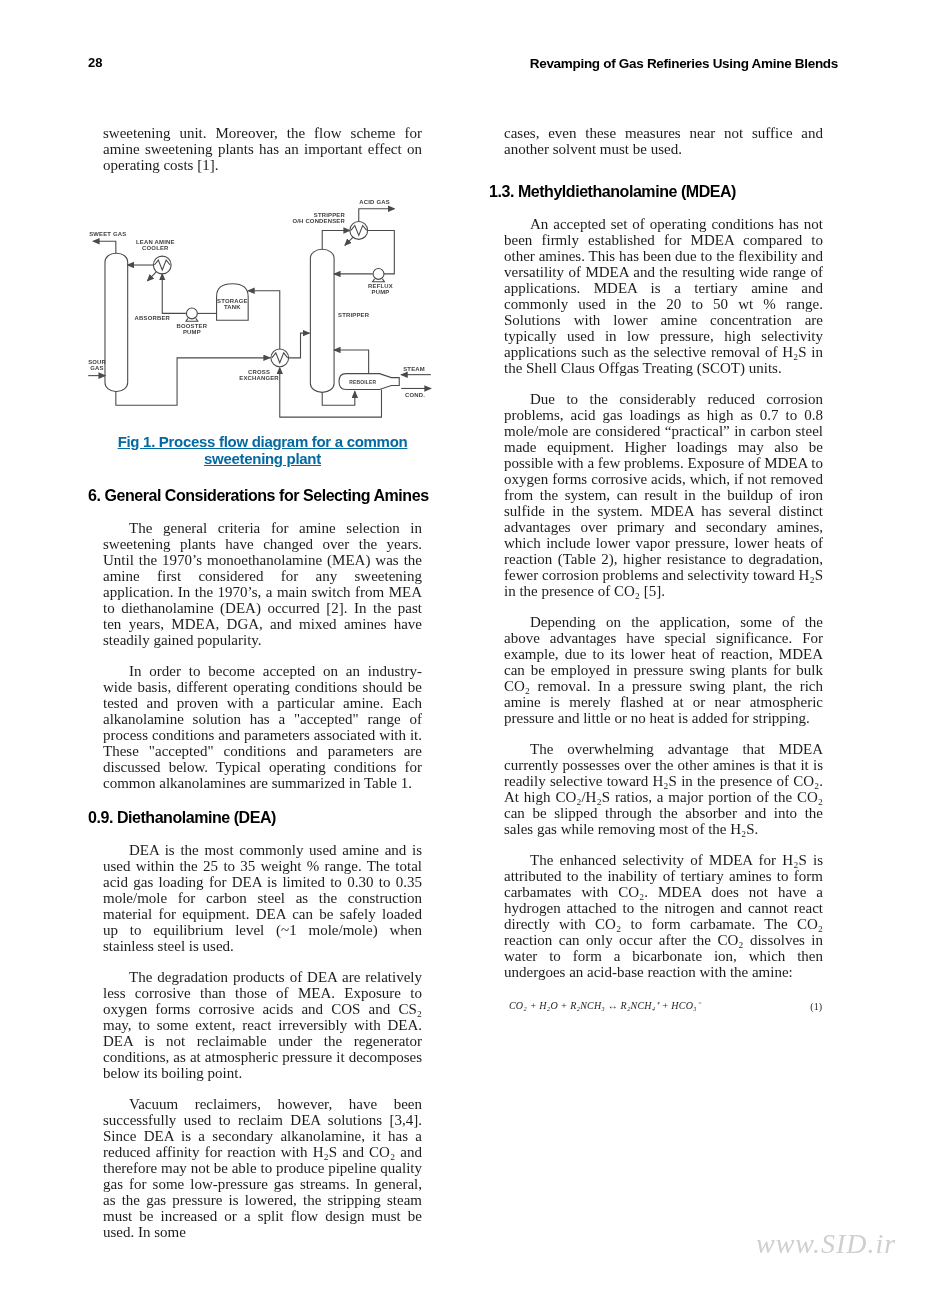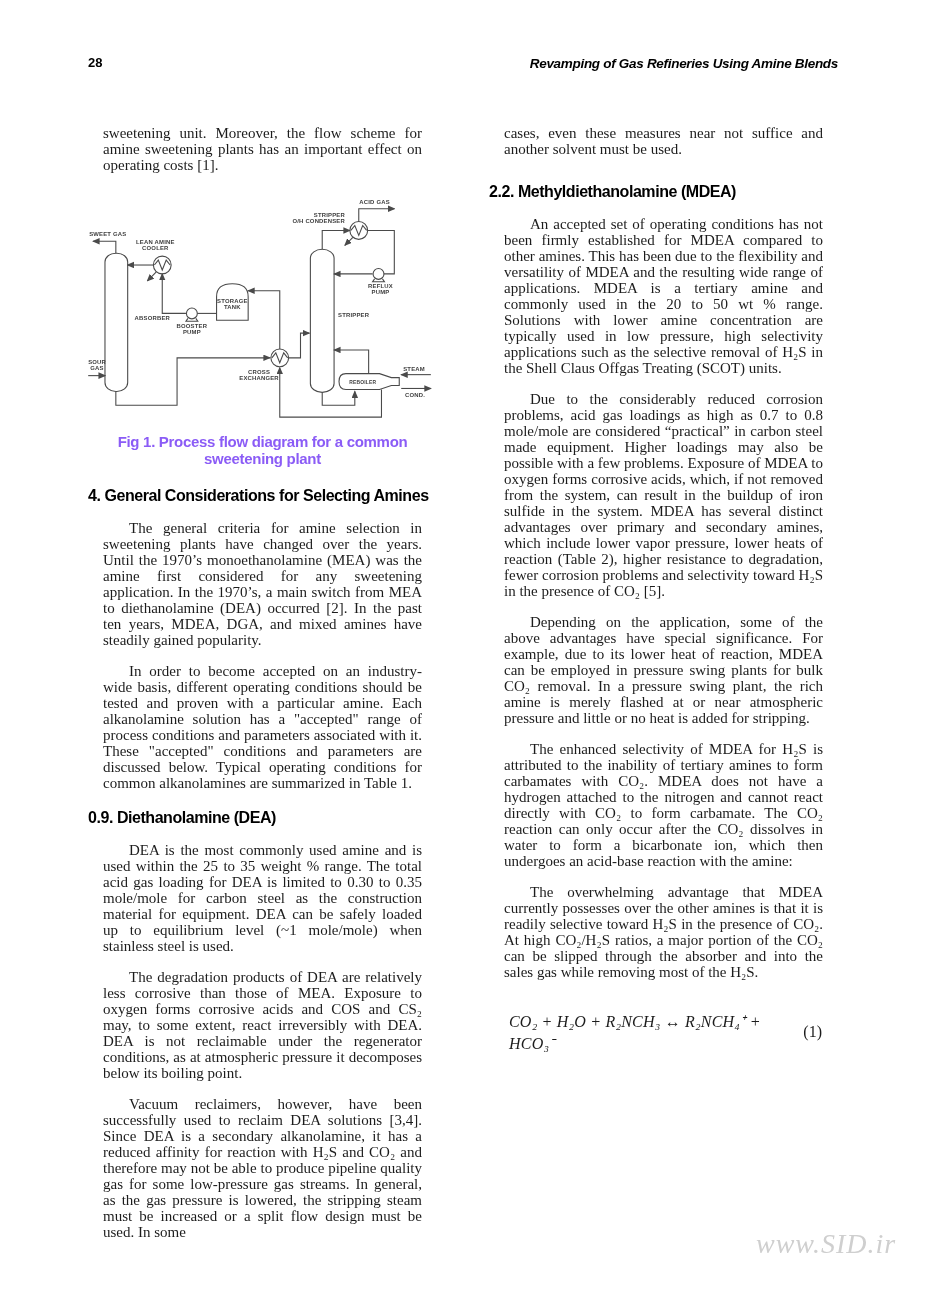--- a/index.html
+++ b/index.html
@@ -17,21 +17,21 @@
     position:absolute;left:756px;top:1228px;
     font-family:"Liberation Serif", serif;font-style:italic;
     font-size:28px;color:#cfcfcf;letter-spacing:1px;
   }
   .page-num{
     position:absolute;left:88px;top:55px;z-index:2;
     font-family:"Liberation Sans", sans-serif;font-weight:700;font-size:13px;color:#000000;
   }
   .running-title{
     position:absolute;right:87px;top:56px;z-index:2;
-    font-family:"Liberation Sans", sans-serif;font-weight:700;font-style:italic;
+    font-family:"Liberation Sans", sans-serif;font-weight:700;
     font-size:13.5px;color:#000;letter-spacing:-0.3px;
   }
   .columns{
     position:absolute;left:88px;top:110px;width:750px;
     display:flex;gap:52px;
   }
   .col{width:349px;}
   .col p{
     margin:15px;text-align:justify;
     font-size:15px;line-height:16px;text-indent:26px;
@@ -42,32 +42,32 @@
     font-size:16px;letter-spacing:-0.45px;
     margin:20px 0 6px 0;
   }
   h3{margin:18px 0 5px 0;}
   h3.mt-lg{margin-top:26px;}
   .figure{margin:12px 0 2px 0;}
   .figure svg{display:block;margin-left:-3px;}
   .fig-caption{
     width:320px;margin:8px auto 16px auto;text-align:center;
     font-family:"Liberation Sans", sans-serif;font-weight:700;
-    font-size:15px;line-height:17px;color:#8b5cf6;letter-spacing:-0.3px;
+    font-size:15px;line-height:17px;color:#0369a1;letter-spacing:-0.3px;text-decoration:underline;
   }
   .diagram-line{stroke:#4a4a4a;stroke-width:1.1;fill:none;}
   .dlbl{
     font-family:"Liberation Sans", sans-serif;font-weight:700;
     font-size:6px;fill:#3e3e3e;letter-spacing:0.2px;
   }
   .dlbl-sm{font-size:5px;}
   .equation{
-    display:flex;justify-content:space-between;align-items:center;
-    margin:30px 0 24px 0;padding:0 16px 0 20px;
-    font-size:16px;
+    display:flex;justify-content:space-between;align-items:flex-end;
+    margin:18px 0 24px 0;padding:0 16px 0 20px;
+    font-size:10px;
   }
   .formula{font-style:italic;letter-spacing:0.2px;}
   .eq-num{font-style:normal;}
 </style>
 </head>
 <body>
 
 <div class="page">
 
   <div class="page-num">28</div>
@@ -141,39 +141,39 @@
           <text class="dlbl" x="293" y="16" text-anchor="middle">ACID GAS</text>
           <text class="dlbl" x="299" y="101" text-anchor="middle">REFLUX</text>
           <text class="dlbl" x="299" y="107" text-anchor="middle">PUMP</text>
           <text class="dlbl dlbl-sm" x="281" y="198" text-anchor="middle">REBOILER</text>
           <text class="dlbl" x="333" y="185" text-anchor="middle">STEAM</text>
           <text class="dlbl" x="334" y="212" text-anchor="middle">COND.</text>
         </svg>
         <div class="fig-caption">Fig 1. Process flow diagram for a common sweetening plant</div>
       </div>
 
-      <h2>4. General Considerations for Selecting Amines</h2>
+      <h2>6. General Considerations for Selecting Amines</h2>
       <p>The general criteria for amine selection in sweetening plants have changed over the years. Until the 1970’s monoethanolamine (MEA) was the amine first considered for any sweetening application. In the 1970’s, a main switch from MEA to diethanolamine (DEA) occurred [2]. In the past ten years, MDEA, DGA, and mixed amines have steadily gained popularity.</p>
       <p>In order to become accepted on an industry-wide basis, different operating conditions should be tested and proven with a particular amine. Each alkanolamine solution has a "accepted" range of process conditions and parameters associated with it. These "accepted" conditions and parameters are discussed below. Typical operating conditions for common alkanolamines are summarized in Table 1.</p>
 
       <h3>0.9. Diethanolamine (DEA)</h3>
       <p>DEA is the most commonly used amine and is used within the 25 to 35 weight % range. The total acid gas loading for DEA is limited to 0.30 to 0.35 mole/mole for carbon steel as the construction material for equipment. DEA can be safely loaded up to equilibrium level (~1 mole/mole) when stainless steel is used.</p>
       <p>The degradation products of DEA are relatively less corrosive than those of MEA. Exposure to oxygen forms corrosive acids and COS and CS₂ may, to some extent, react irreversibly with DEA. DEA is not reclaimable under the regenerator conditions, as at atmospheric pressure it decomposes below its boiling point.</p>
       <p>Vacuum reclaimers, however, have been successfully used to reclaim DEA solutions [3,4]. Since DEA is a secondary alkanolamine, it has a reduced affinity for reaction with H₂S and CO₂ and therefore may not be able to produce pipeline quality gas for some low-pressure gas streams. In general, as the gas pressure is lowered, the stripping steam must be increased or a split flow design must be used. In some</p>
     </div>
 
     <div class="col">
       <p class="cont">cases, even these measures near not suffice and another solvent must be used.</p>
 
-      <h3 class="mt-lg">2.2. Methyldiethanolamine (MDEA)</h3>
+      <h3 class="mt-lg">1.3. Methyldiethanolamine (MDEA)</h3>
       <p>An accepted set of operating conditions has not been firmly established for MDEA compared to other amines. This has been due to the flexibility and versatility of MDEA and the resulting wide range of applications. MDEA is a tertiary amine and commonly used in the 20 to 50 wt % range. Solutions with lower amine concentration are typically used in low pressure, high selectivity applications such as the selective removal of H₂S in the Shell Claus Offgas Treating (SCOT) units.</p>
       <p>Due to the considerably reduced corrosion problems, acid gas loadings as high as 0.7 to 0.8 mole/mole are considered “practical” in carbon steel made equipment. Higher loadings may also be possible with a few problems. Exposure of MDEA to oxygen forms corrosive acids, which, if not removed from the system, can result in the buildup of iron sulfide in the system. MDEA has several distinct advantages over primary and secondary amines, which include lower vapor pressure, lower heats of reaction (Table 2), higher resistance to degradation, fewer corrosion problems and selectivity toward H₂S in the presence of CO₂ [5].</p>
       <p>Depending on the application, some of the above advantages have special significance. For example, due to its lower heat of reaction, MDEA can be employed in pressure swing plants for bulk CO₂ removal. In a pressure swing plant, the rich amine is merely flashed at or near atmospheric pressure and little or no heat is added for stripping.</p>
+      <p>The overwhelming advantage that MDEA currently possesses over the other amines is that it is readily selective toward H₂S in the presence of CO₂. At high CO₂/H₂S ratios, a major portion of the CO₂ can be slipped through the absorber and into the sales gas while removing most of the H₂S.</p>
       <p>The enhanced selectivity of MDEA for H₂S is attributed to the inability of tertiary amines to form carbamates with CO₂. MDEA does not have a hydrogen attached to the nitrogen and cannot react directly with CO₂ to form carbamate. The CO₂ reaction can only occur after the CO₂ dissolves in water to form a bicarbonate ion, which then undergoes an acid-base reaction with the amine:</p>
-      <p>The overwhelming advantage that MDEA currently possesses over the other amines is that it is readily selective toward H₂S in the presence of CO₂. At high CO₂/H₂S ratios, a major portion of the CO₂ can be slipped through the absorber and into the sales gas while removing most of the H₂S.</p>
 
       <div class="equation">
         <span class="formula">CO₂ + H₂O + R₂NCH₃ ↔ R₂NCH₄⁺ + HCO₃⁻</span>
         <span class="eq-num">(1)</span>
       </div>
 
     </div>
   </div>
 
   <div class="wm-bottom">www.SID.ir</div>

